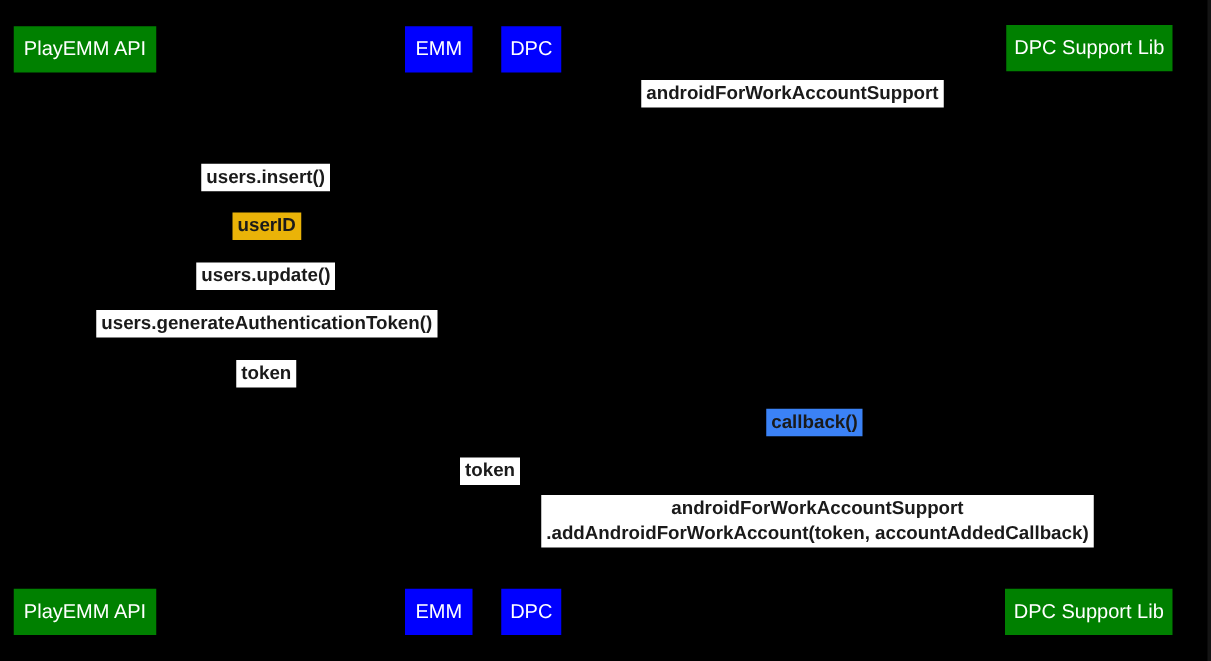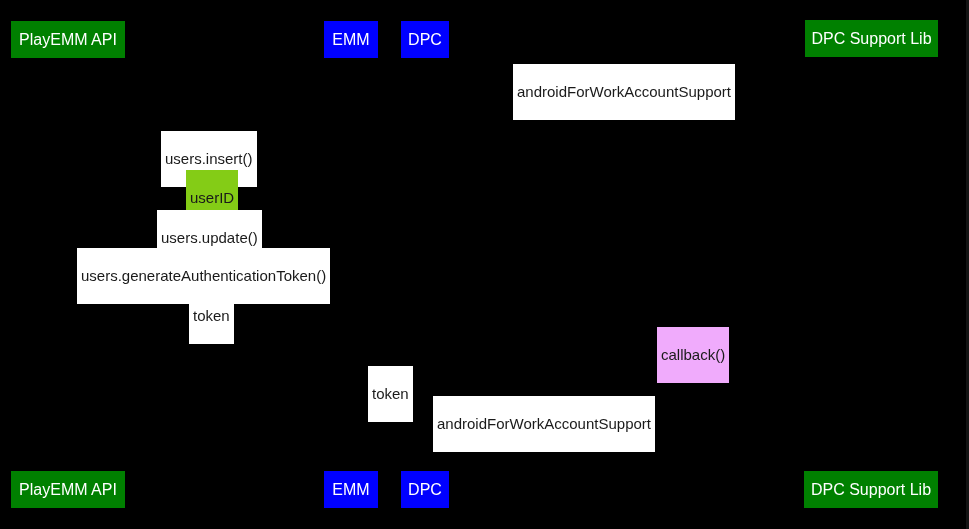--- a/index.html
+++ b/index.html
@@ -25,23 +25,24 @@
     color: #ffffff;
     font-size: 16px;
     white-space: nowrap;
   }
   .msg {
     position: absolute;
     background: #ffffff;
     color: #1a1a1a;
     font-size: 15px;
     line-height: 20px;
-    padding: 18px 4px;
+    padding: 1px 4px;
     white-space: nowrap;
     text-align: center;
+    font-weight: bold;
   }
   .msg .line { display: block; }
   .edge-strip {
     position: absolute;
     right: 0;
     top: 0;
     width: 3px;
     height: 529px;
     background: #141414;
   }
@@ -77,46 +78,47 @@
   <div class="actor a-dpclib-top" style="background: rgb(0, 128, 0);">DPC Support Lib</div>
 
   <div class="msg m-ensure" style="background: rgb(255, 255, 255);">
     <span class="line">androidForWorkAccountSupport</span>
   </div>
 
   <div class="msg m-users-insert" style="background: rgb(255, 255, 255); text-align: center;">
     <span class="line">users.insert()</span>
   </div>
 
-  <div class="msg m-userid" style="background: #84cc16;">
+  <div class="msg m-userid" style="background: #eab308;">
     <span class="line">userID</span>
   </div>
 
   <div class="msg m-users-update" style="background: rgb(255, 255, 255);">
     <span class="line">users.update()</span>
   </div>
 
   <div class="msg m-gen-token" style="background: rgb(255, 255, 255);">
     <span class="line">users.generateAuthenticationToken()</span>
   </div>
 
   <div class="msg m-token-1" style="background: rgb(255, 255, 255);">
     <span class="line">token</span>
   </div>
 
-  <div class="msg m-callback" style="background: #f0abfc; margin-left: 44px;">
+  <div class="msg m-callback" style="background: #3b82f6;">
     <span class="line">callback()</span>
   </div>
 
   <div class="msg m-token-2" style="background: rgb(255, 255, 255);">
     <span class="line">token</span>
   </div>
 
   <div class="msg m-add-account" style="background: rgb(255, 255, 255);">
     <span class="line">androidForWorkAccountSupport</span>
+    <span class="line">.addAndroidForWorkAccount(token, accountAddedCallback)</span>
   </div>
 
   <div class="actor a-playemm-bot" style="background: rgb(0, 128, 0);">PlayEMM API</div>
   <div class="actor a-emm-bot" style="background: rgb(0, 0, 255);">EMM</div>
   <div class="actor a-dpc-bot" style="background: rgb(0, 0, 255);">DPC</div>
   <div class="actor a-dpclib-bot" style="background: rgb(0, 128, 0);">DPC Support Lib</div>
 
   <div class="edge-strip"></div>
 
 </div>

